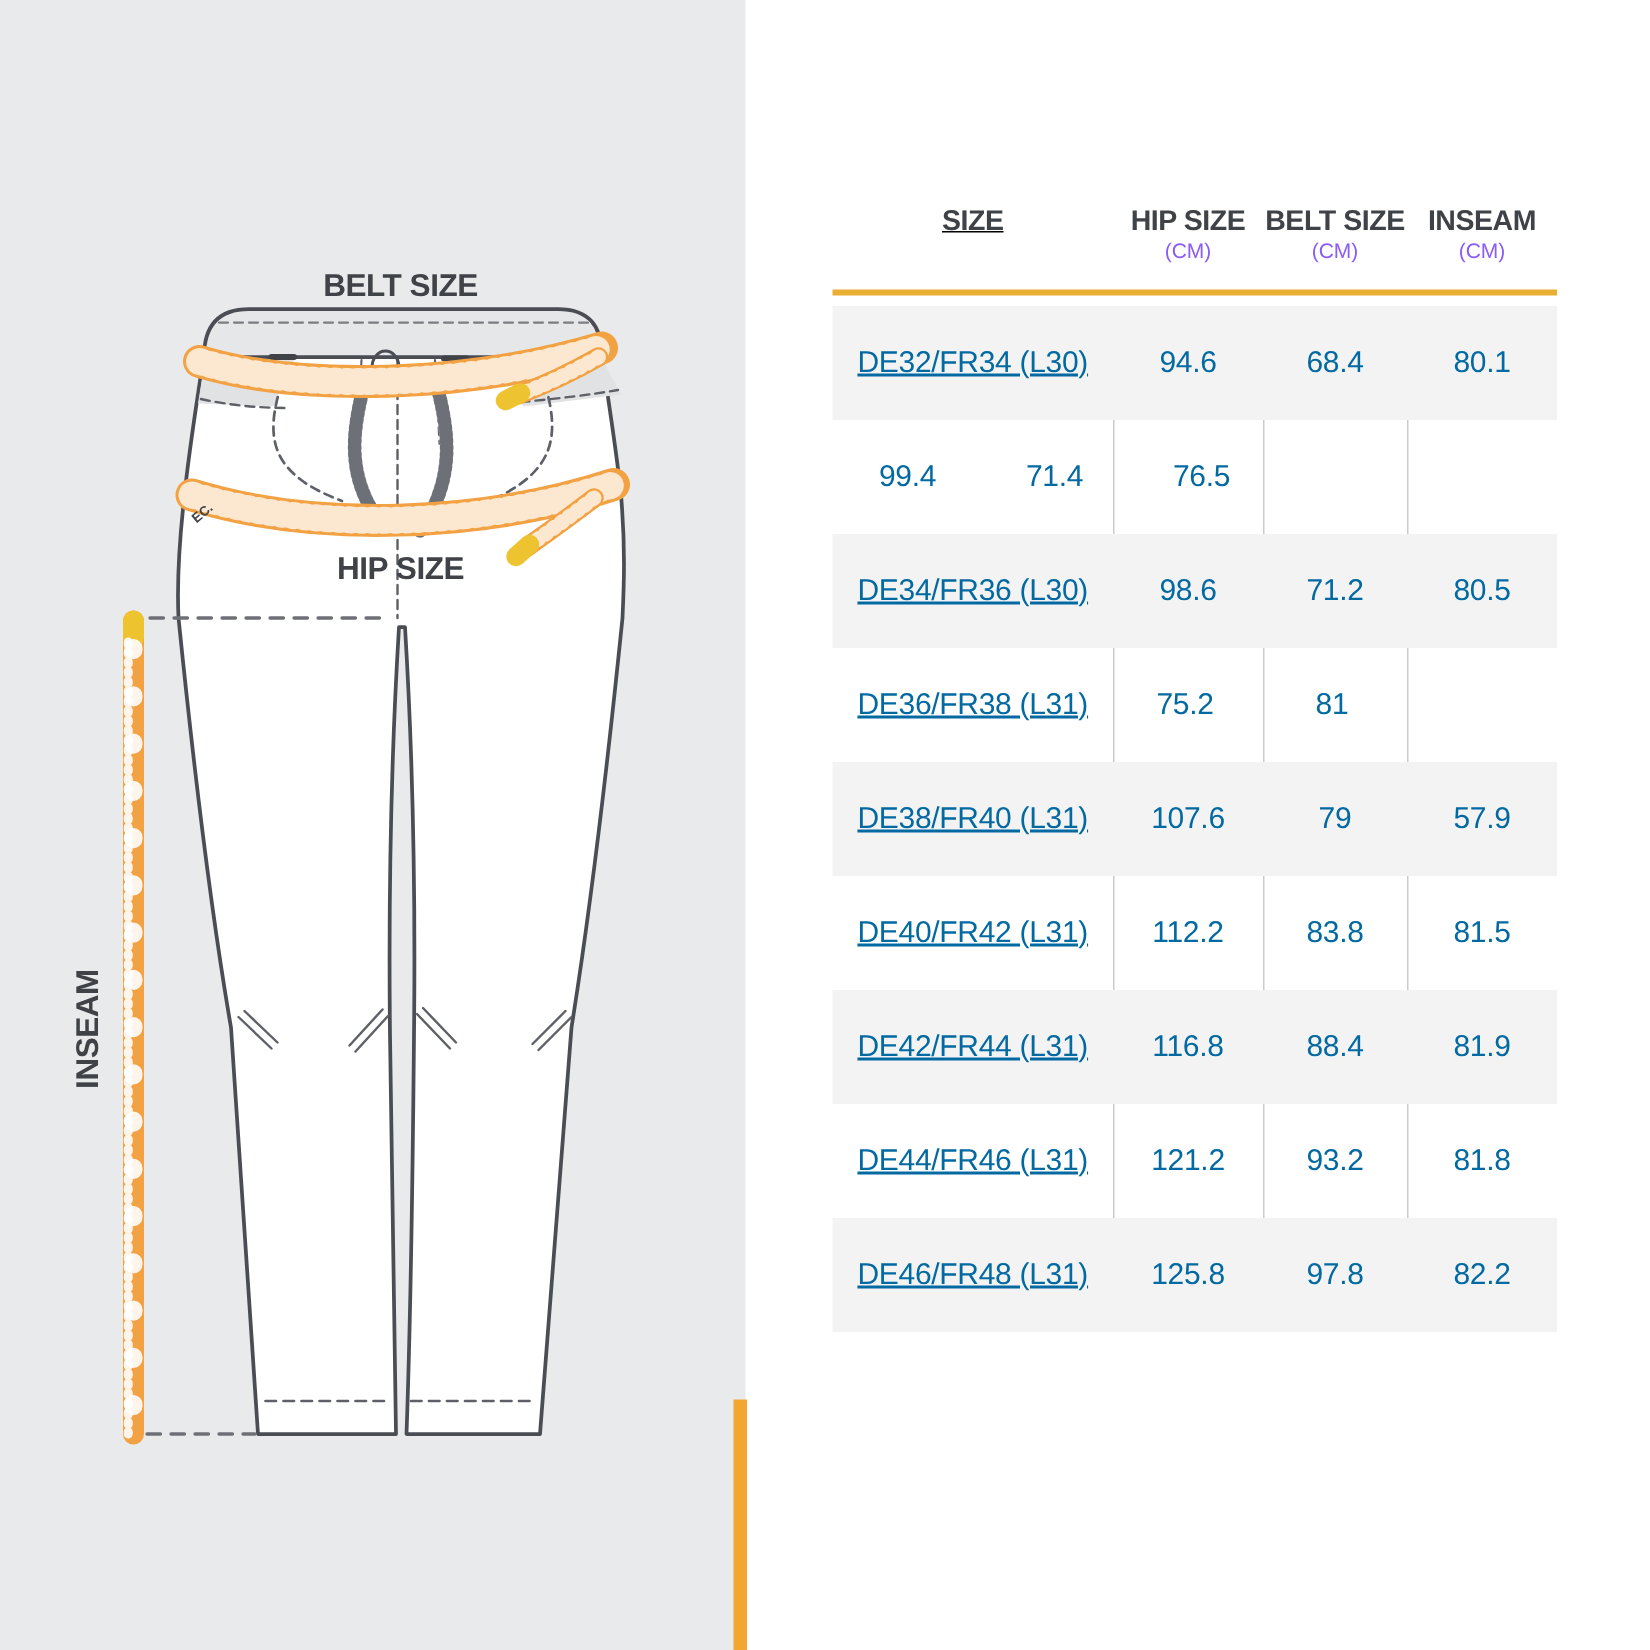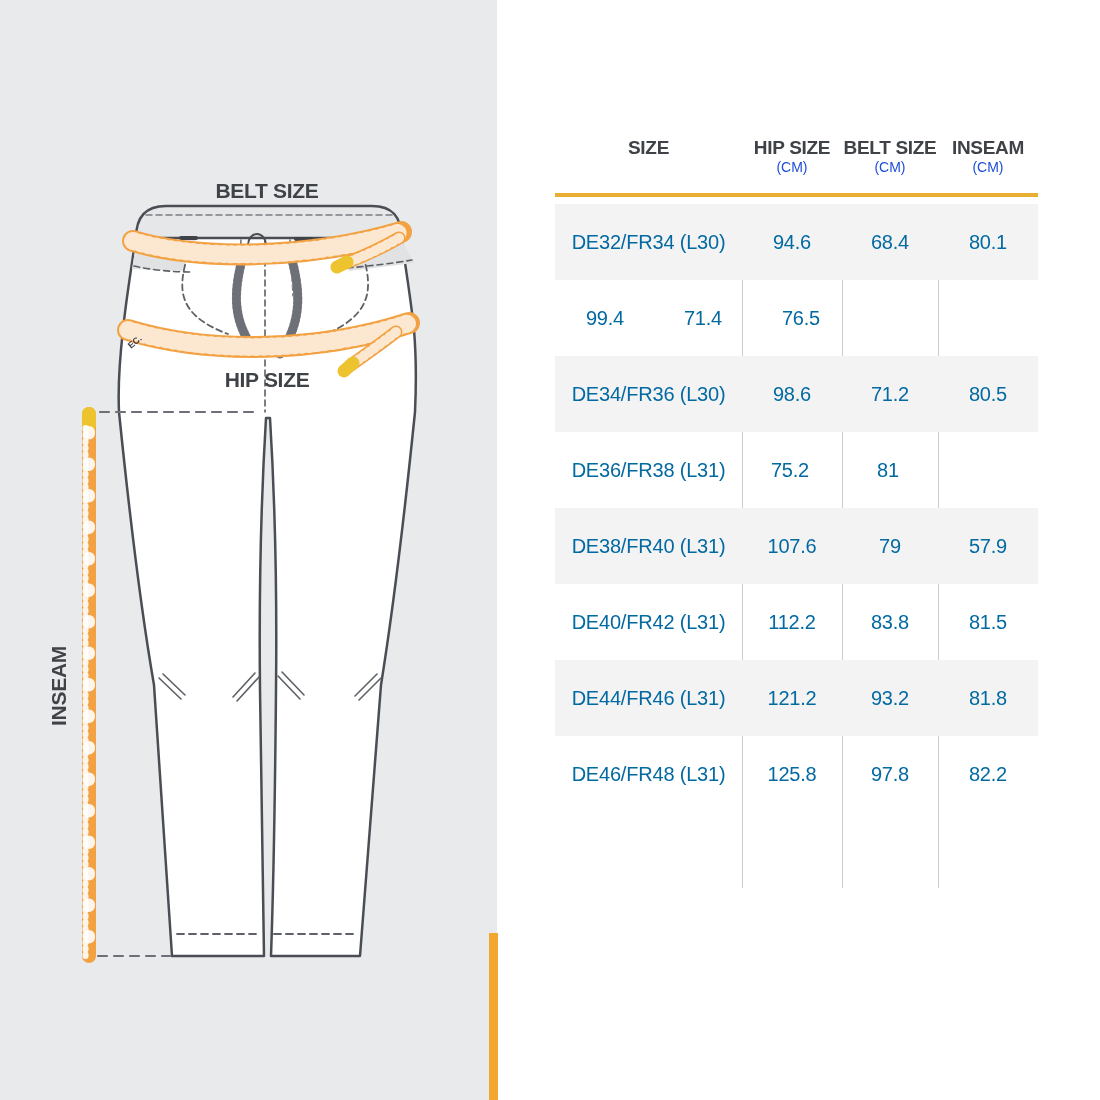--- a/index.html
+++ b/index.html
@@ -10,22 +10,22 @@
   .lbl{position:absolute;font-weight:700;color:#3f4247;font-size:21px;letter-spacing:-0.3px;white-space:nowrap;}
   .lbl.belt{left:267px;top:179px;transform:translateX(-50%);}
   .lbl.hip{left:267px;top:368px;transform:translateX(-50%);}
   .lbl.inseam{left:59px;top:686px;transform:translate(-50%,-50%) rotate(-90deg);}
   .accent-bar{position:absolute;left:489px;top:933px;width:9px;height:167px;background:#F2A72E;}
 
   .table{position:absolute;left:555px;top:0;width:483px;height:900px;}
   .thead{position:absolute;left:0;top:136px;width:483px;display:flex;}
   .hcell{display:flex;flex-direction:column;align-items:center;}
   .hcell .hl{font-weight:700;font-size:19px;letter-spacing:-0.3px;color:#3f4247;line-height:23px;white-space:nowrap;}
-  .hcell .hu{font-size:14px;color:#1d4ed8;line-height:17px;}
-  .c0{width:187px;} .c1{width:100px;} .c2{width:96px;} .c3{width:100px;}
+  .hcell .hu{font-size:14px;color:#8b5cf6;line-height:17px;}
+  .c0{width:187px;text-decoration:underline;} .c1{width:100px;} .c2{width:96px;} .c3{width:100px;}
   .underline{position:absolute;left:0;top:193px;width:483px;height:4px;background:#E9AF33;}
   .sep{position:absolute;top:204px;height:684px;width:1px;background:#c9cbcd;}
   .sep.s1{left:187px;} .sep.s2{left:287px;} .sep.s3{left:383px;}
   .tbody{position:absolute;left:0;top:204px;width:483px;}
   .row{display:flex;height:76px;}
   .row:nth-child(odd){background:#f3f3f4;}
   .cell{display:flex;align-items:center;justify-content:center;font-size:20px;color:#0369a1;letter-spacing:-0.2px;white-space:nowrap;}
 
   .notes{position:absolute;left:555px;top:968px;width:545px;font-size:18px;letter-spacing:-0.3px;
          color:#45474b;line-height:38px;}
@@ -173,20 +173,26 @@
         <div class="cell c2">79</div>
         <div class="cell c3">57.9</div>
       </div>
       <div class="row">
         <div class="cell c0">DE40/FR42 (L31)</div>
         <div class="cell c1">112.2</div>
         <div class="cell c2">83.8</div>
         <div class="cell c3">81.5</div>
       </div>
       <div class="row">
+        <div class="cell c0">DE42/FR44 (L31)</div>
+        <div class="cell c1">116.8</div>
+        <div class="cell c2">88.4</div>
+        <div class="cell c3">81.9</div>
+      </div>
+      <div class="row">
         <div class="cell c0">DE44/FR46 (L31)</div>
         <div class="cell c1">121.2</div>
         <div class="cell c2">93.2</div>
         <div class="cell c3">81.8</div>
       </div>
       <div class="row">
         <div class="cell c0">DE46/FR48 (L31)</div>
         <div class="cell c1">125.8</div>
         <div class="cell c2">97.8</div>
         <div class="cell c3">82.2</div>

